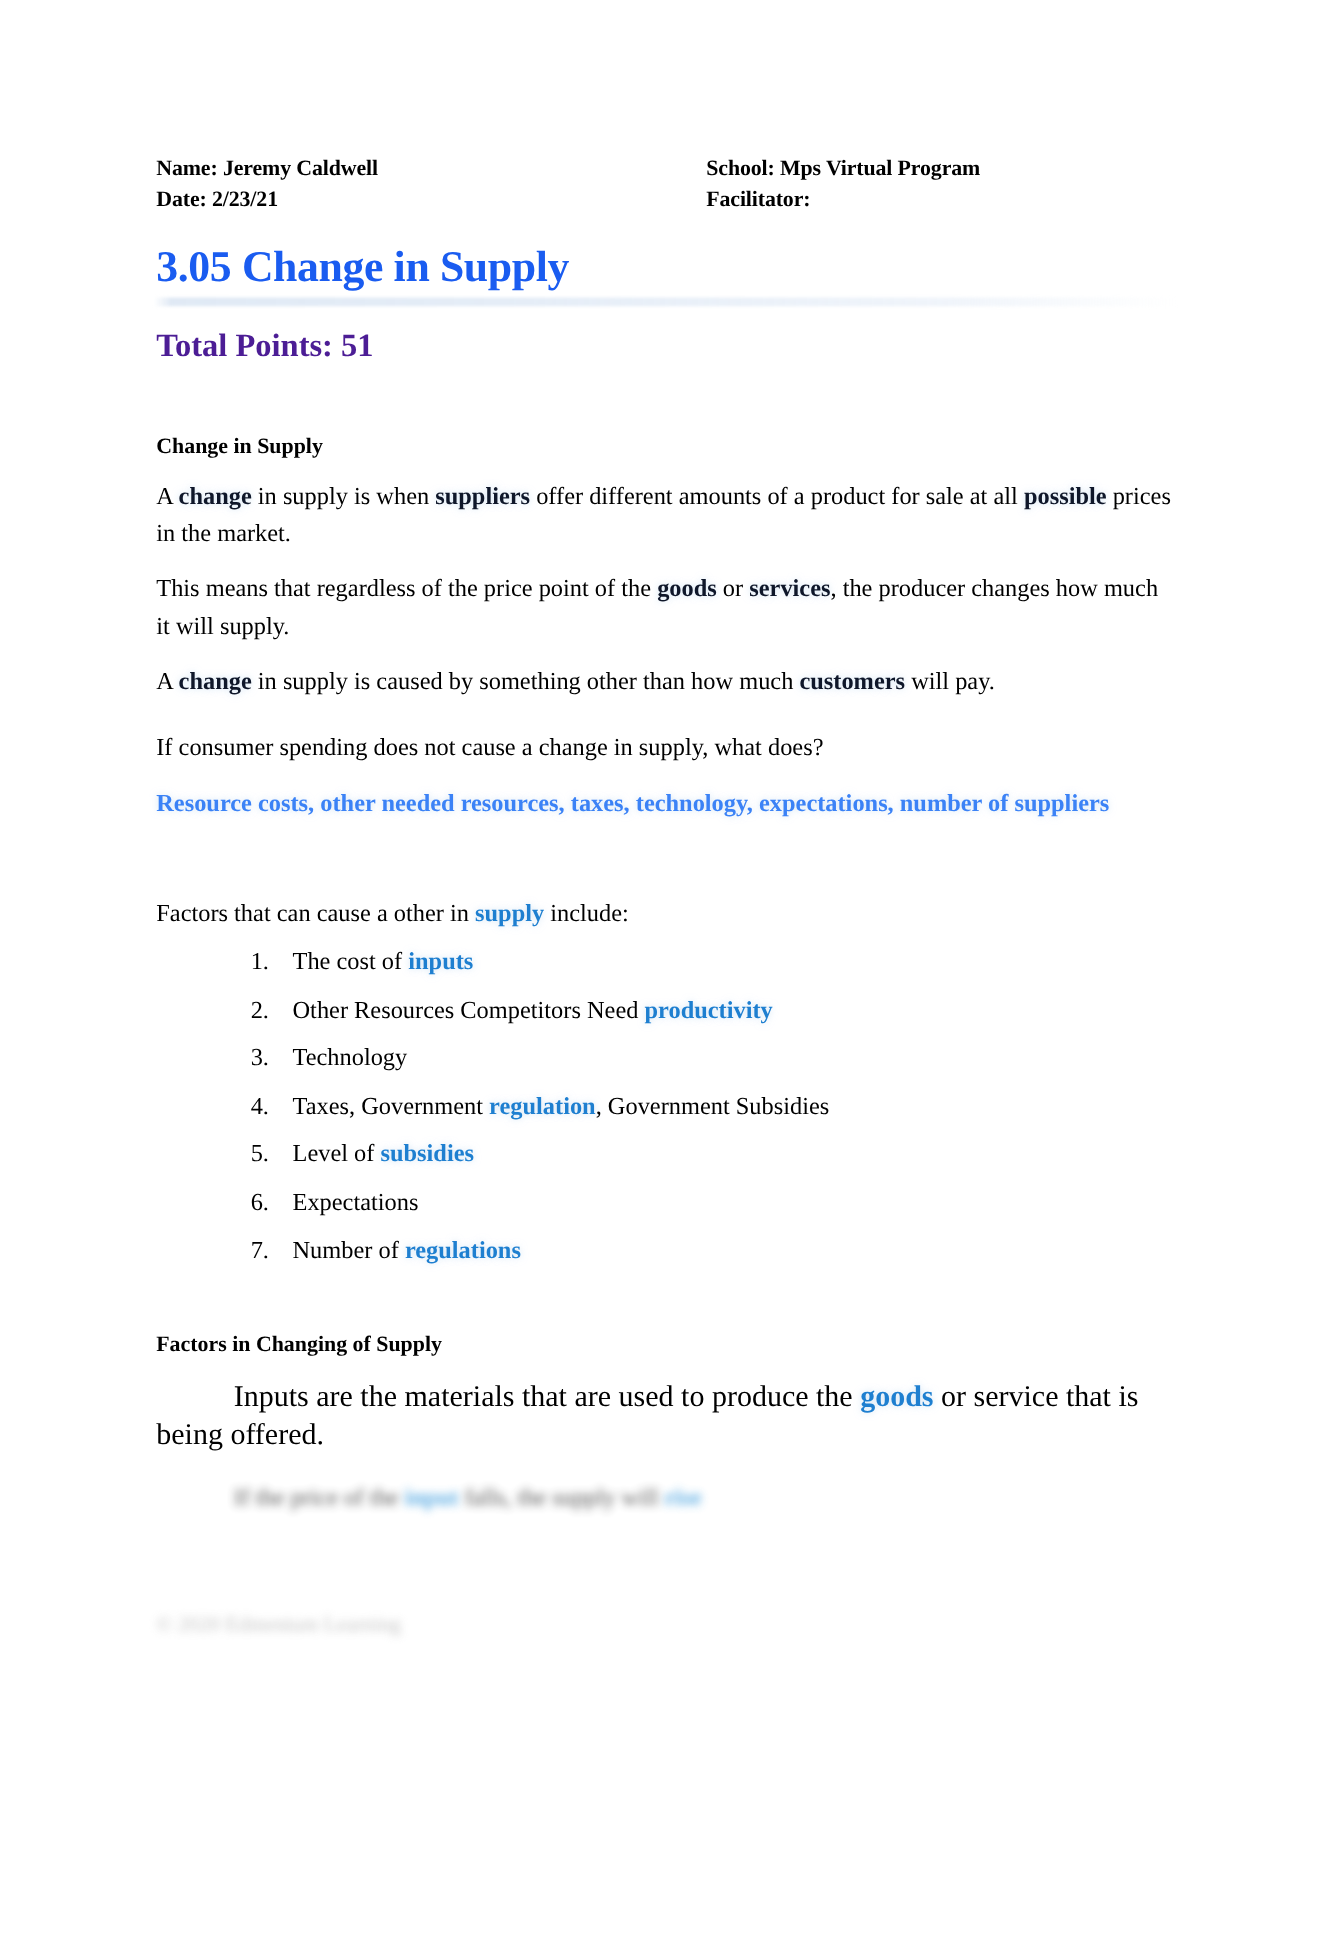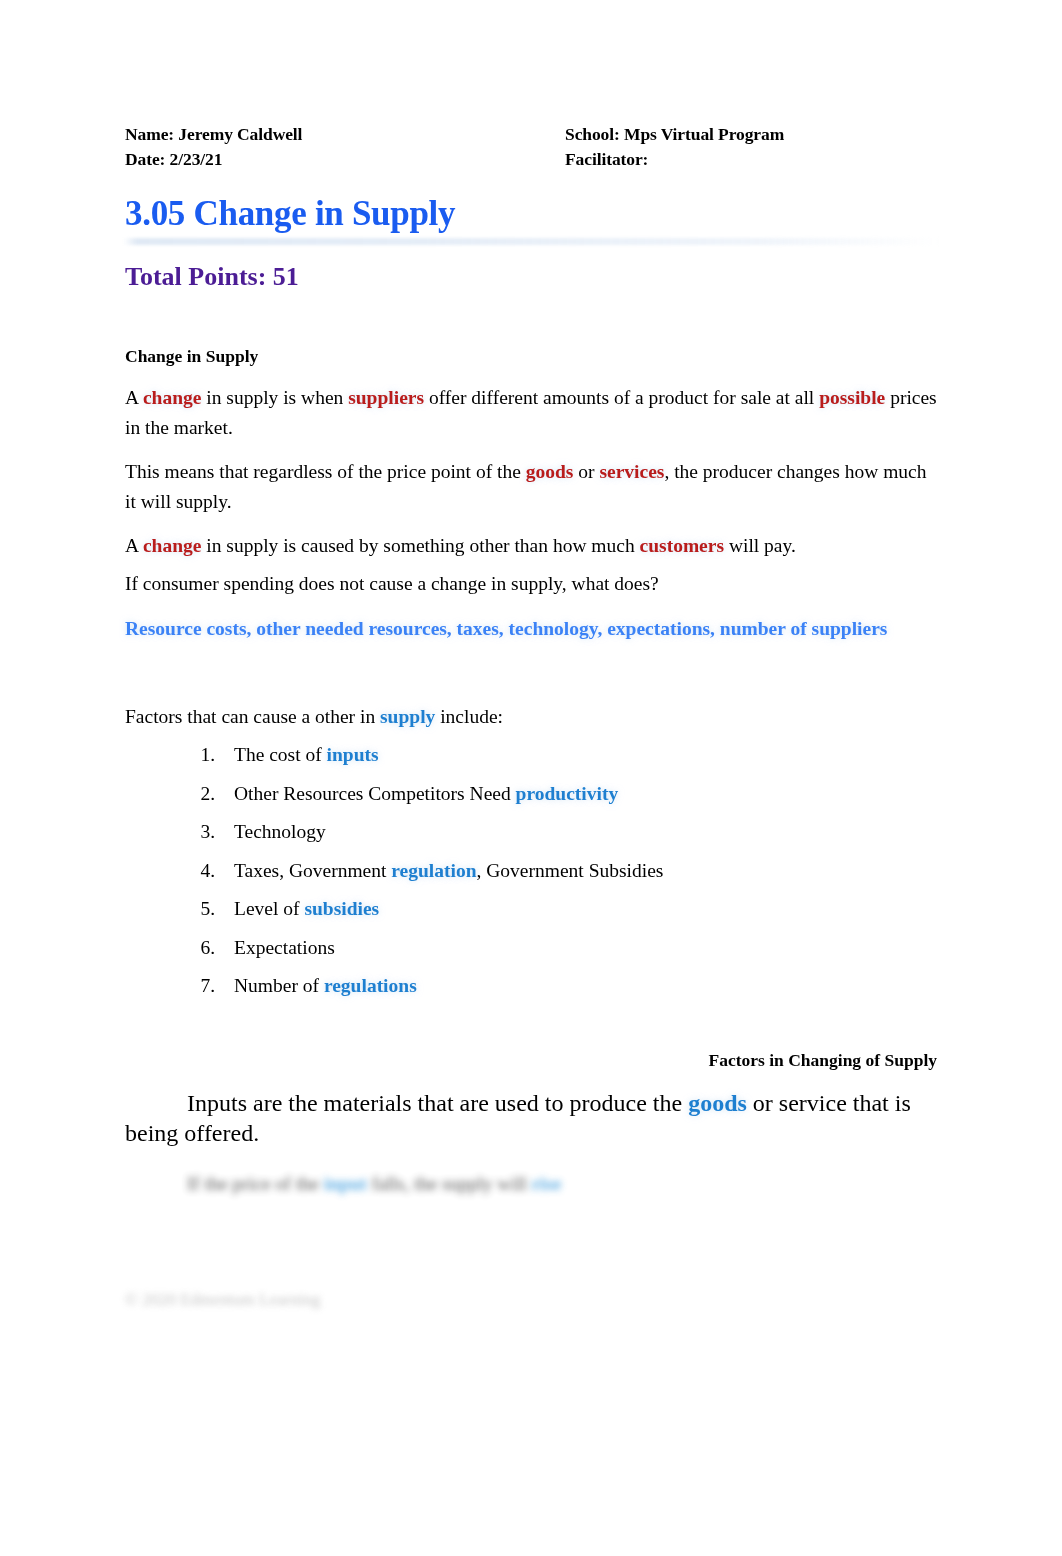--- a/index.html
+++ b/index.html
@@ -76,32 +76,32 @@
     margin: 16px 0 0 0;
   }
 
   
   .section-head {
     font-weight: bold;
     font-size: 17.5px;
     line-height: 24px;
     margin: 51px 0 0 0;
   }
-  .section-head.tight { margin-top: 48px; text-align: right; }
+  .section-head.tight { margin-top: 48px; }
 
   p.body {
     font-size: 19.5px;
     line-height: 29.5px;
     margin: 15px 0 0 0;
     text-align: left;
   }
-  p.body.gap-sm { margin-top: 8px; }
+  p.body.gap-sm { margin-top: 23px; }
 
   .answer {
-    color: #b91c1c;
+    color: #0f172a;
     font-weight: bold;
   }
   .answer.bright {
     color: #1e7fd0;
   }
   .answer-line {
     color: #3b82f6;
     font-weight: bold;
     font-size: 19.5px;
     line-height: 29.5px;

